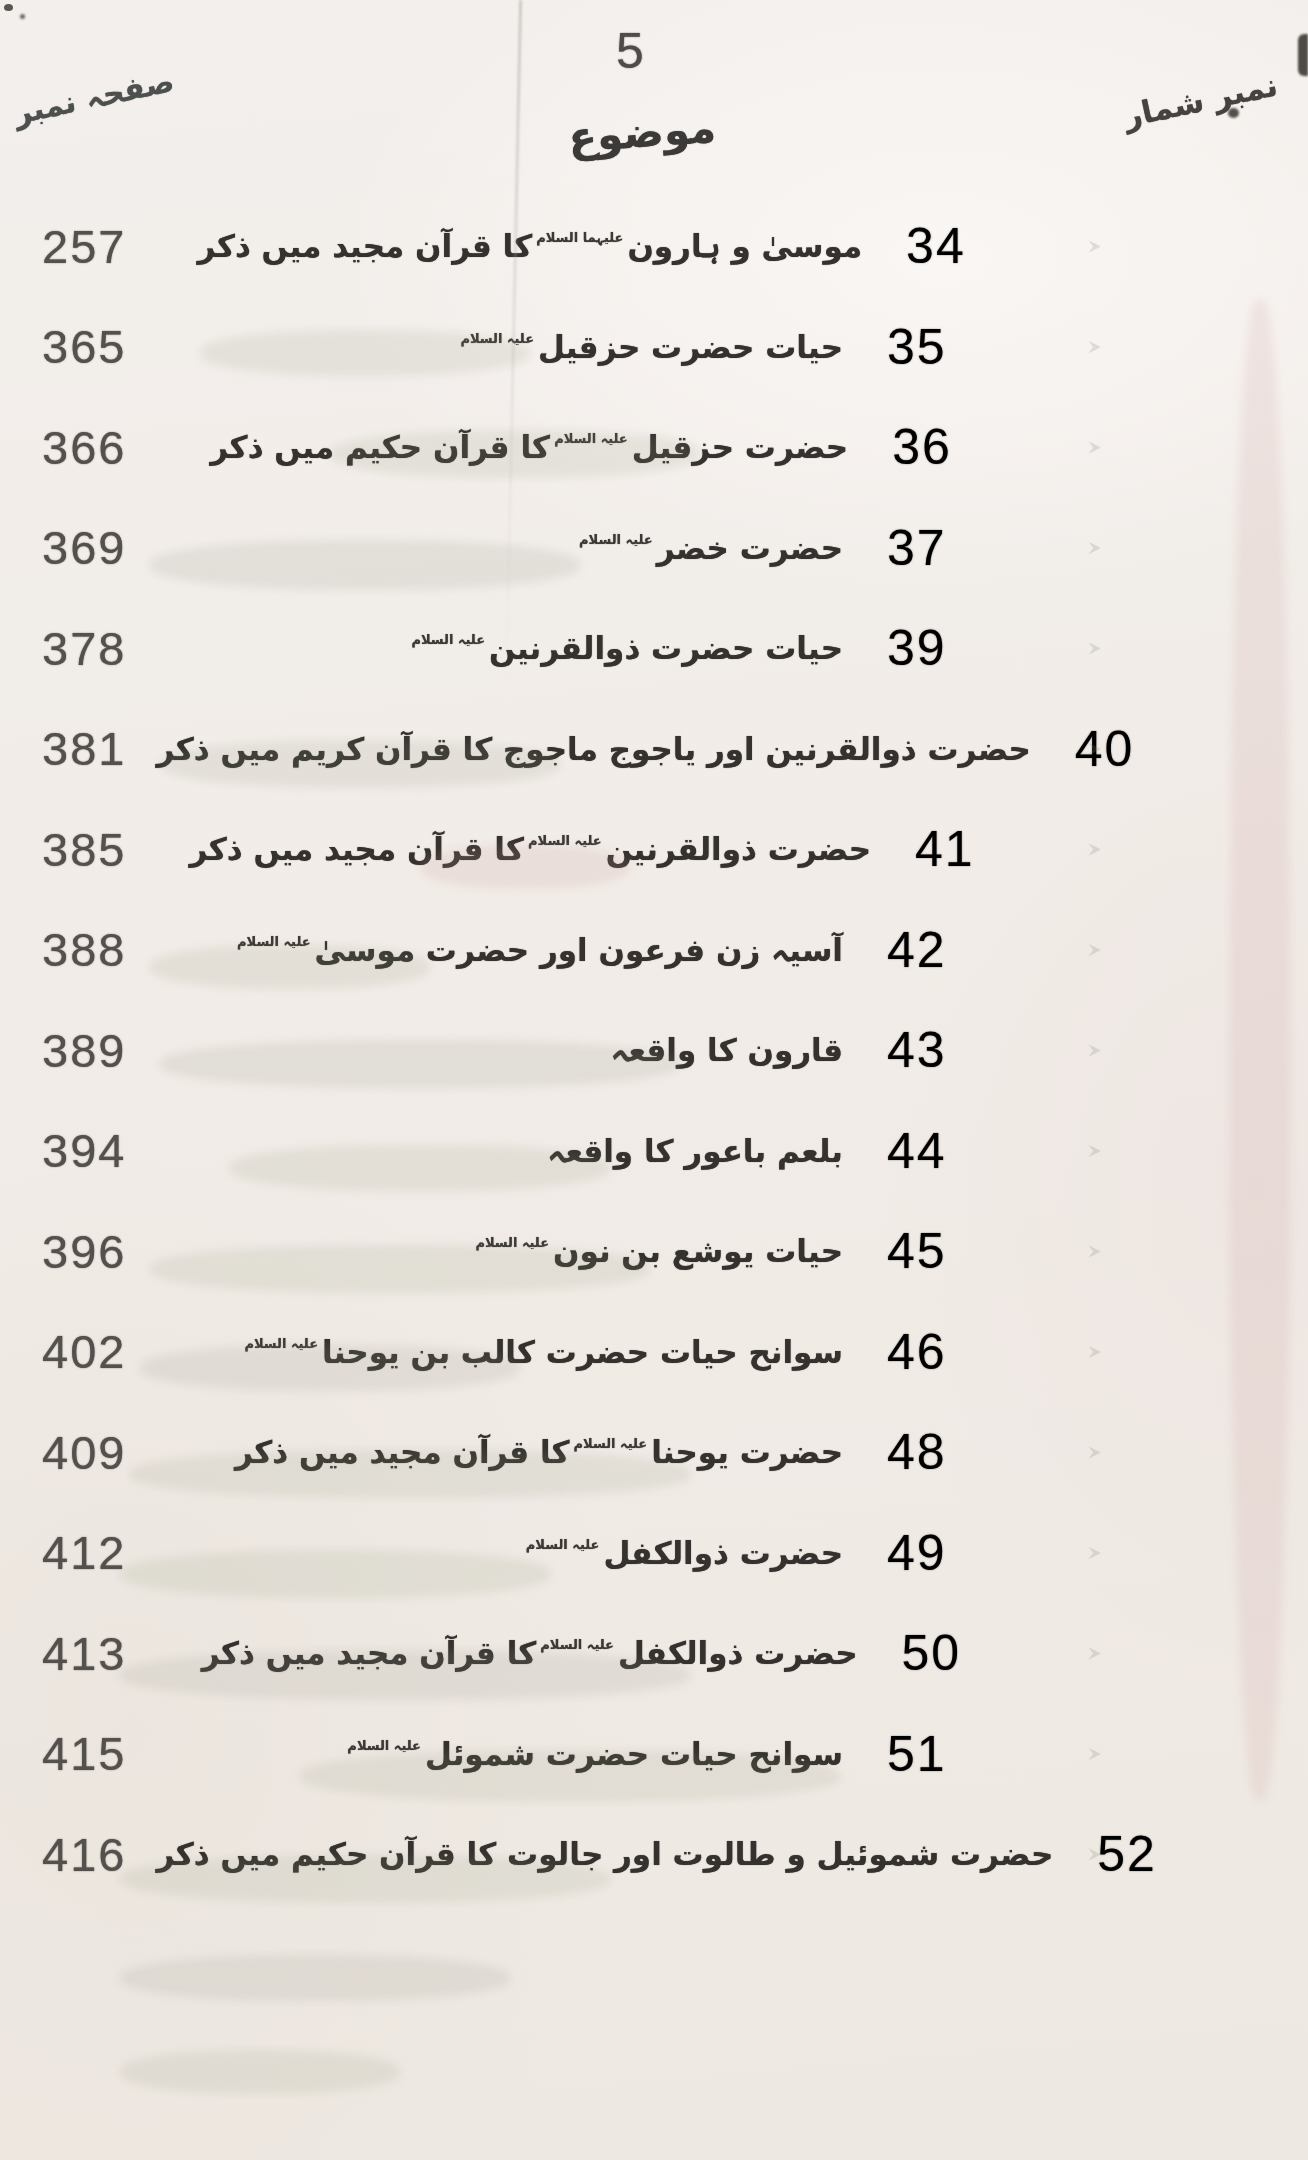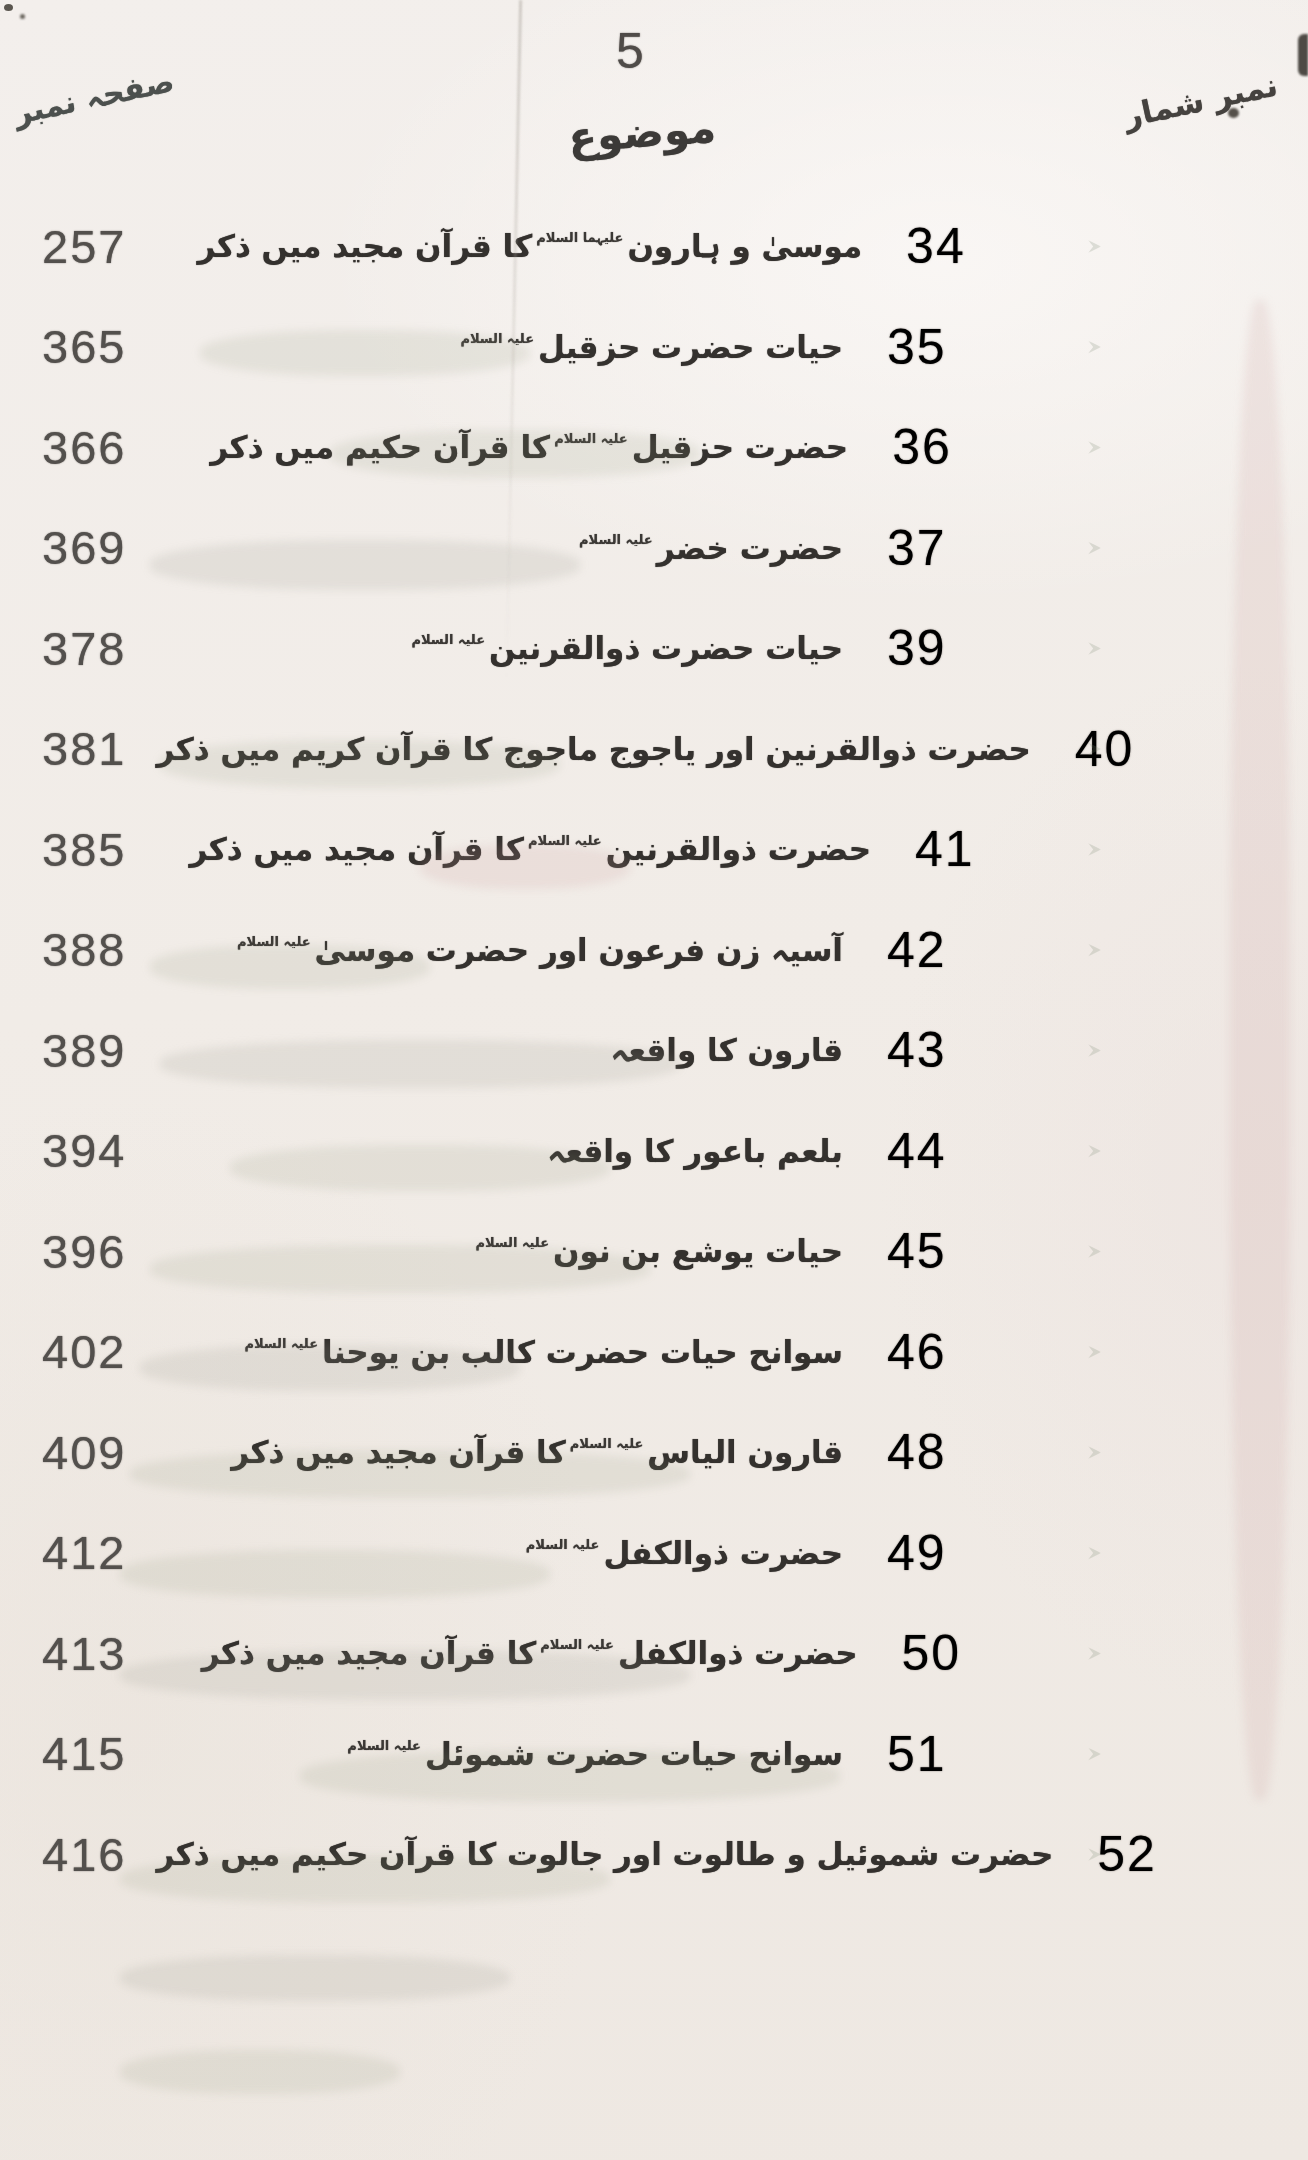--- a/index.html
+++ b/index.html
@@ -185,21 +185,21 @@
 
       <div class="row">
         <div class="pagenum">402</div>
         <div class="topic"><span>سوانح حیات حضرت کالب بن یوحنا</span><span class="honorific">علیہ السلام</span><span></span></div>
         <div class="serial">46</div>
       </div>
 
 
       <div class="row">
         <div class="pagenum">409</div>
-        <div class="topic"><span>قارون الیاس</span><span class="honorific">علیہ السلام</span><span>کا قرآن مجید میں ذکر</span></div>
+        <div class="topic"><span>حضرت یوحنا</span><span class="honorific">علیہ السلام</span><span>کا قرآن مجید میں ذکر</span></div>
         <div class="serial">48</div>
       </div>
 
       <div class="row">
         <div class="pagenum">412</div>
         <div class="topic"><span>حضرت ذوالکفل</span><span class="honorific">علیہ السلام</span><span></span></div>
         <div class="serial">49</div>
       </div>
 
       <div class="row">

